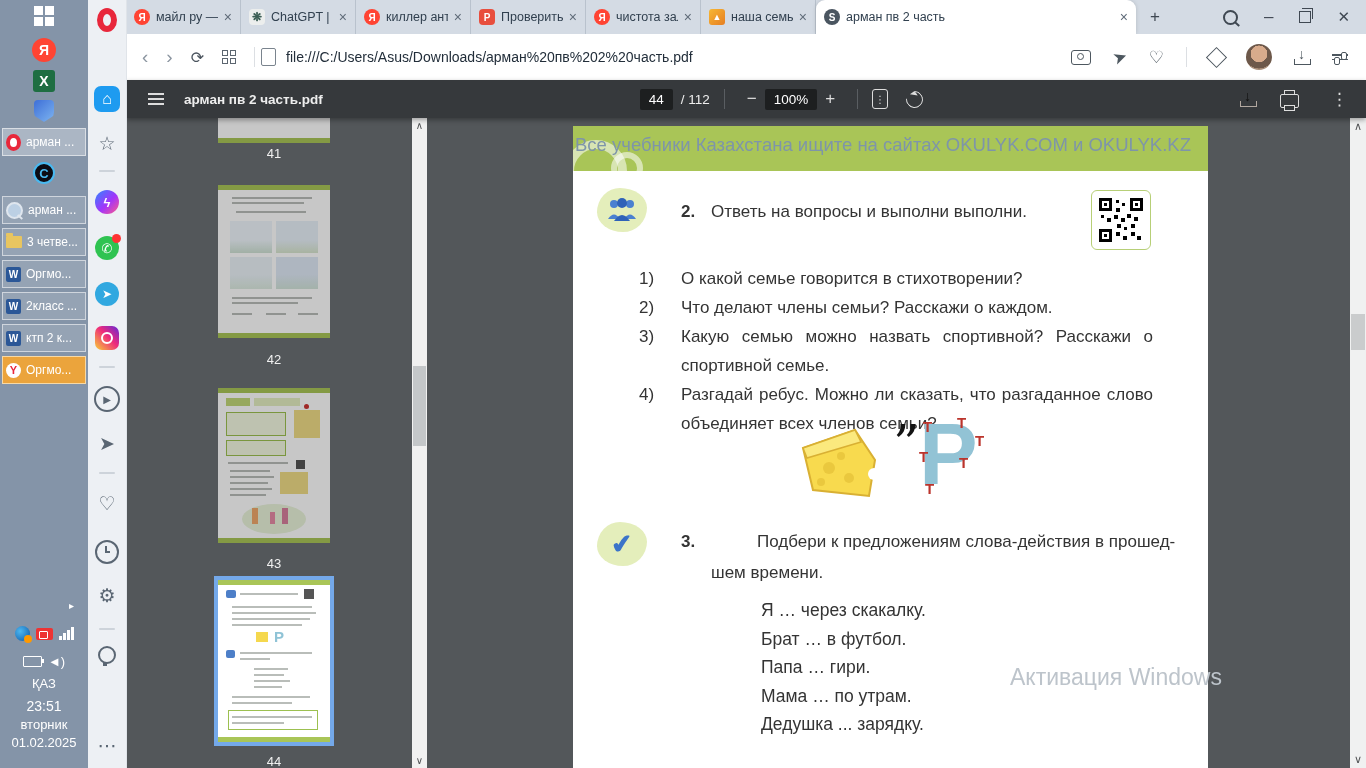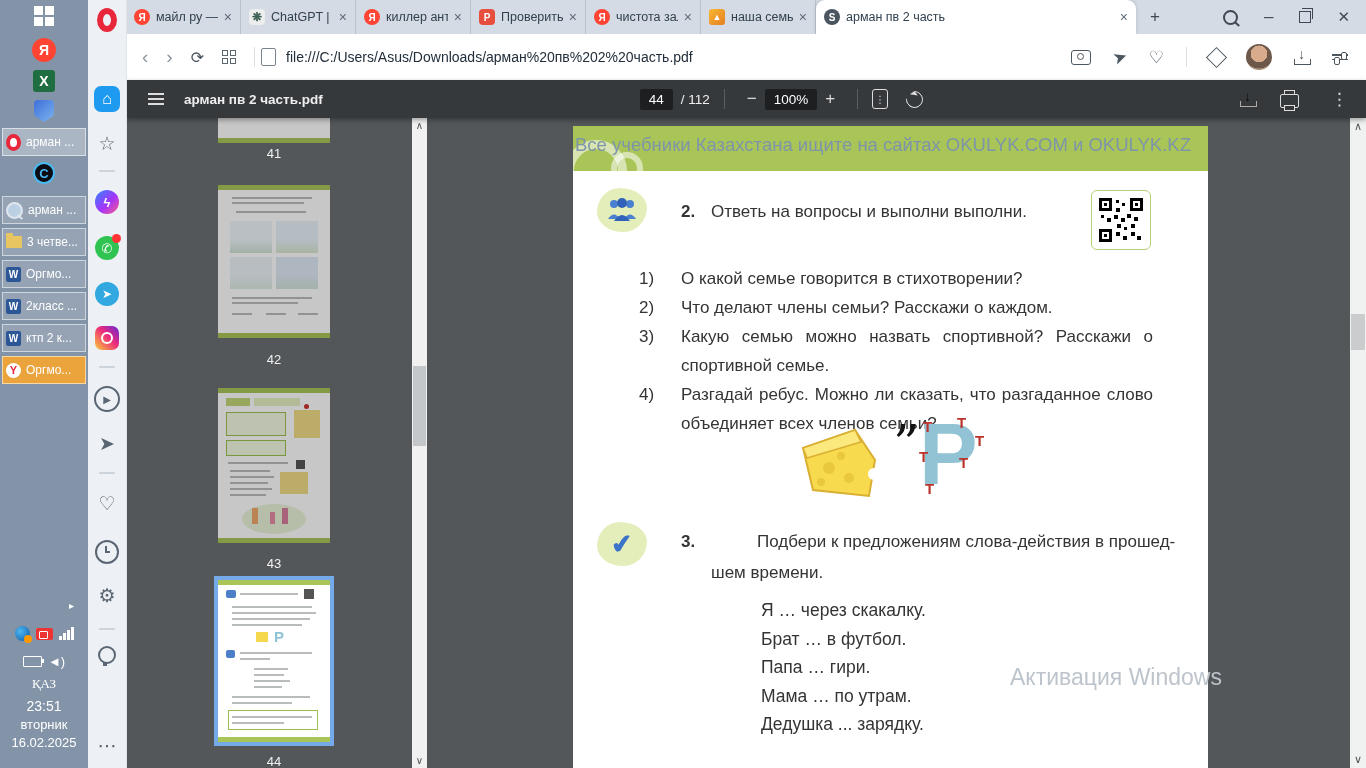--- a/index.html
+++ b/index.html
@@ -215,24 +215,24 @@
           <i style="height:4px"></i>
           <i style="height:7px"></i>
           <i style="height:10px"></i>
           <i style="height:13px"></i>
         </span>
     </div>
     <div class="tray" style="top:654px;">
       <span class="batt"></span>
       <span style="font-size:13px;">◄)</span>
     </div>
-    <div class="clockblk" style="top:676px;font-size:13px;font-family:Liberation Serif, serif;">ҚАЗ</div>
+    <div class="clockblk" style="top:676px;font-size:13px;">ҚАЗ</div>
     <div class="clockblk" style="top:698px;font-size:14px;">23:51</div>
     <div class="clockblk" style="top:717px;font-size:13px;">вторник</div>
-    <div class="clockblk" style="top:735px;font-size:13px;">16.02.2025</div>
+    <div class="clockblk" style="top:735px;font-size:13px;">01.02.2025</div>
   </div>
 
   <div id="osidebar">
     <div class="sb" style="top:8px;">
         <span class="operaO"></span>
       </div>
     <div class="sb" style="top:86px;">
         <span class="homeapp">⌂</span>
       </div>
     <div class="sb" style="top:132px;">

